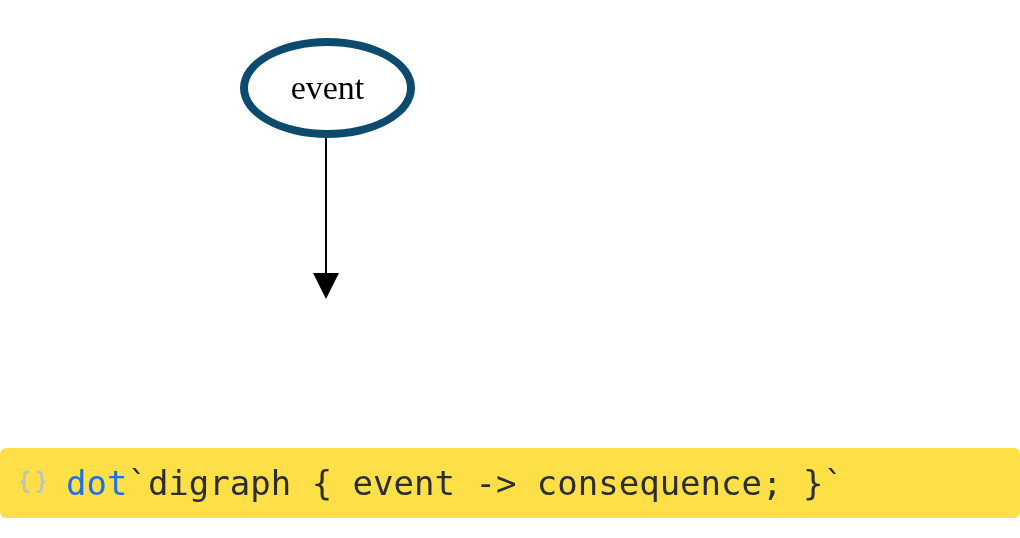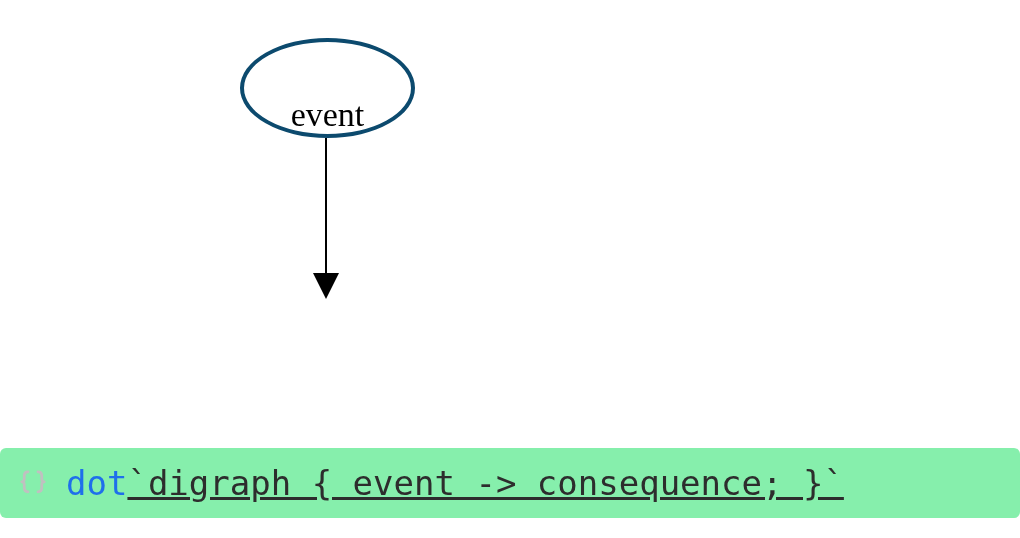--- a/index.html
+++ b/index.html
@@ -14,24 +14,24 @@
       font-family: Georgia, 'Times New Roman', serif;
       position: relative;
     }
     .diagram-area {
       position: relative;
       width: 100%;
       height: 430px;
     }
     .node {
       position: absolute;
-      border: 4px solid #0c4a6e;
+      border: 8px solid #0c4a6e;
       border-radius: 50%;
       display: flex;
-      align-items: flex-end;
+      align-items: center;
       justify-content: center;
       background: #fff;
     }
     .node-event {
       left: 240px;
       top: 38px;
       width: 175px;
       height: 100px;
     }
     .node-consequence {
@@ -62,40 +62,39 @@
       border-left: 13px solid transparent;
       border-right: 13px solid transparent;
       border-top: 26px solid #000;
     }
     .code-block {
       position: absolute;
       left: 0;
       top: 448px;
       width: 1020px;
       height: 70px;
-      background: #86efac;
+      background: #fde047;
       border-radius: 6px;
       display: flex;
       align-items: center;
       padding-left: 18px;
       font-family: ui-monospace, 'SF Mono', Menlo, Consolas, monospace;
       font-size: 34px;
     }
     .brace-icon {
       width: 30px;
       height: 30px;
       margin-right: 18px;
       flex-shrink: 0;
     }
     .code-token-keyword {
       color: #1f6feb;
     }
     .code-token-text {
       color: #2d2d2d;
-      text-decoration: underline;
     }
   </style>
 </head>
 <body>
 
 <div class="diagram-area">
   <div class="node node-event">
     <span class="node-label">event</span>
   </div>
   <div class="edge"></div>

